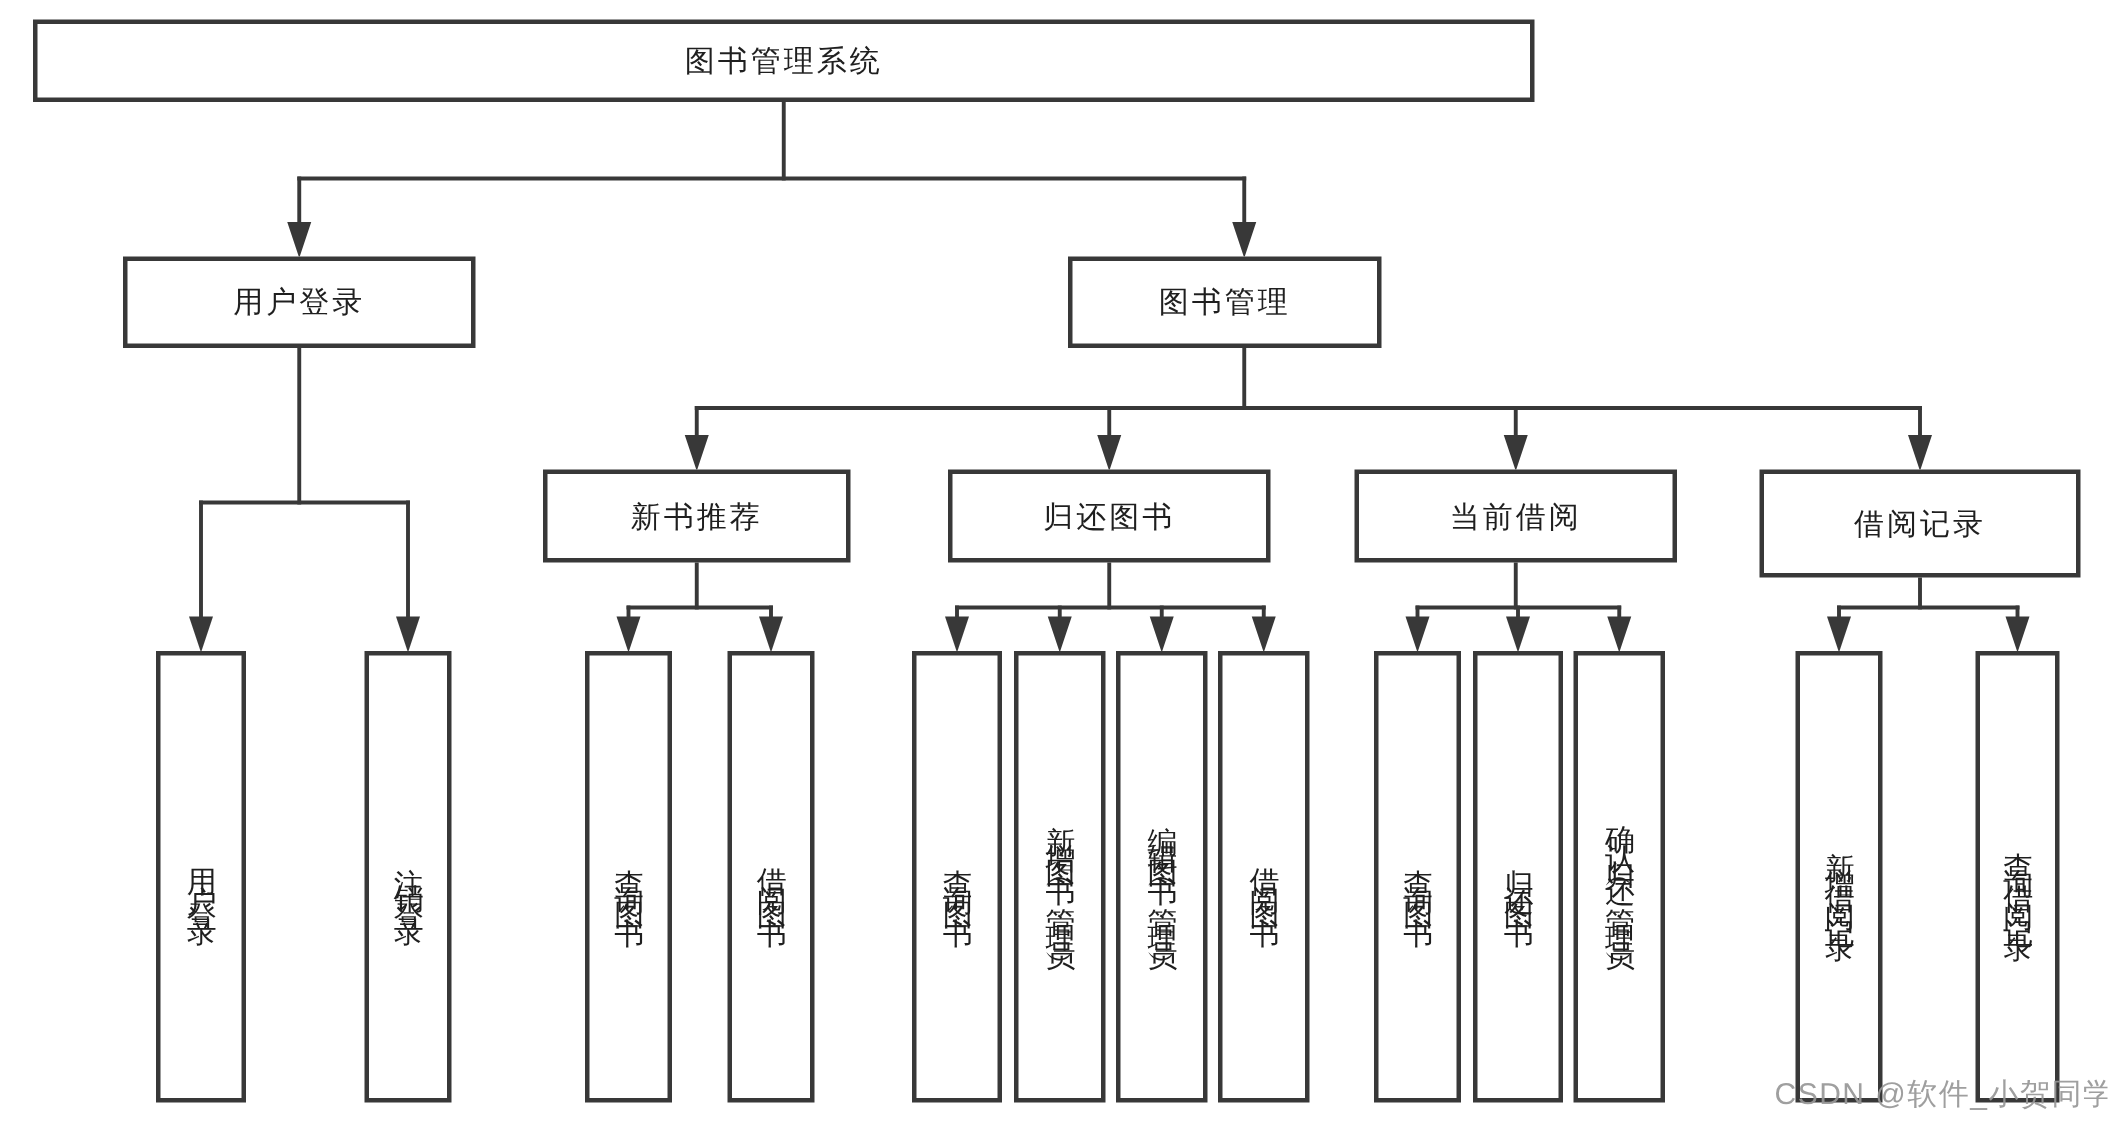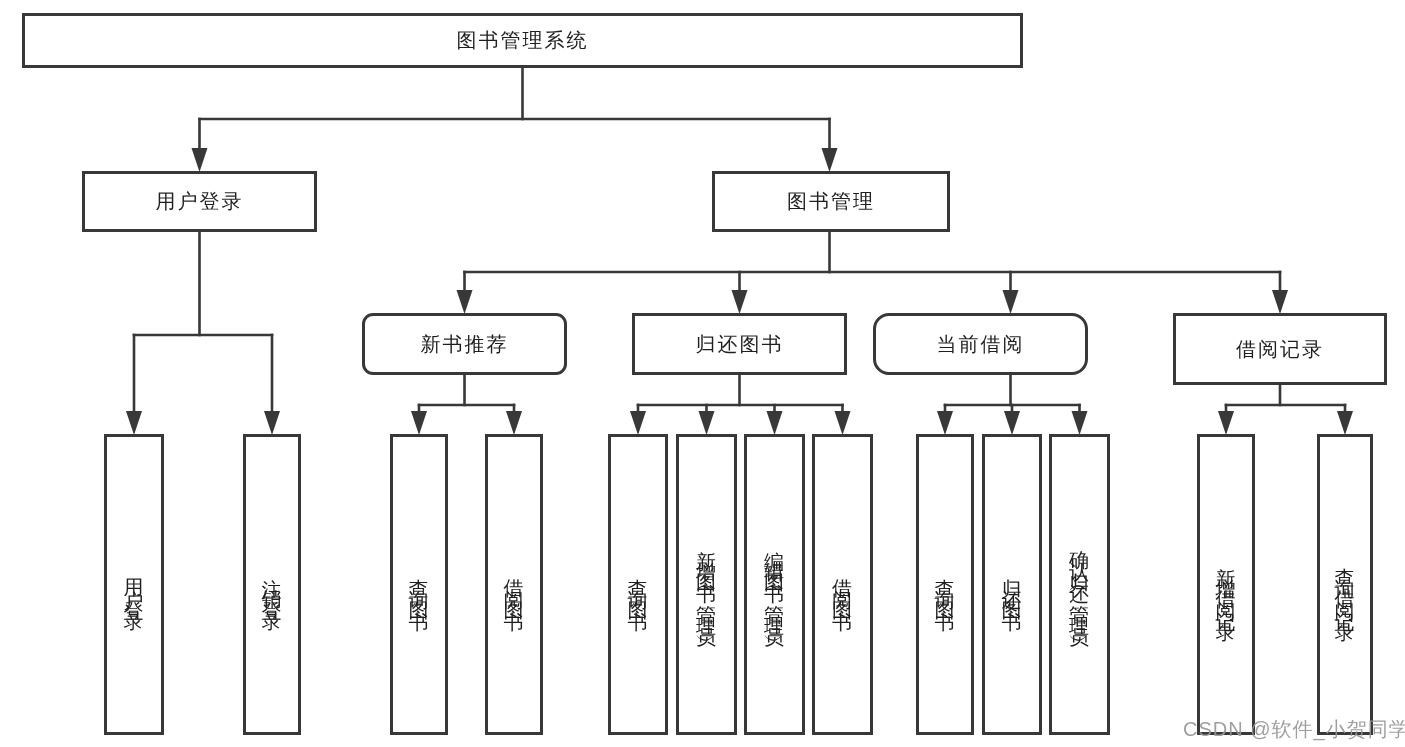--- a/index.html
+++ b/index.html
@@ -118,31 +118,31 @@
       <polygon points="1337,411 1353,411 1345,435" fill="#383838"></polygon>
     </svg>
 
   <div class="node h" id="n-root" style="left:22px; top:13px; width:1001px; height:55px;">
     <span>图书管理系统</span>
   </div>
 
   <div class="node h" id="n-userlogin" style="left:82px; top:171px; width:235px; height:61px;">
     <span>用户登录</span>
   </div>
-  <div class="node h" id="n-bookmgmt" style="left:712px; top:171px; width:238px; height:61px;align-items:center;">
+  <div class="node h" id="n-bookmgmt" style="left:712px; top:171px; width:209px; height:61px;align-items:center;">
     <span>图书管理</span>
   </div>
 
-  <div class="node h" id="n-newbooks" style="left:362px; top:313px; width:205px; height:62px;border-radius:11px;">
+  <div class="node h" id="n-newbooks" style="left:362px; top:313px; width:205px; height:62px;">
     <span>新书推荐</span>
   </div>
   <div class="node h" id="n-borrow" style="left:632px; top:313px; width:215px; height:62px;">
     <span>归还图书</span>
   </div>
-  <div class="node h" id="n-current" style="left:873px; top:313px; width:215px; height:62px;border-radius:16px;">
+  <div class="node h" id="n-current" style="left:903px; top:313px; width:215px; height:62px;">
     <span>当前借阅</span>
   </div>
   <div class="node h" id="n-records" style="left:1173px; top:313px; width:214px; height:72px;">
     <span>借阅记录</span>
   </div>
 
   <div class="node v" id="leaf-0" style="left:104px; top:434px; width:60px; height:301px;">
     <span>用户登录</span>
   </div>
   <div class="node v" id="leaf-1" style="left:243px; top:434px; width:58px; height:301px;">

